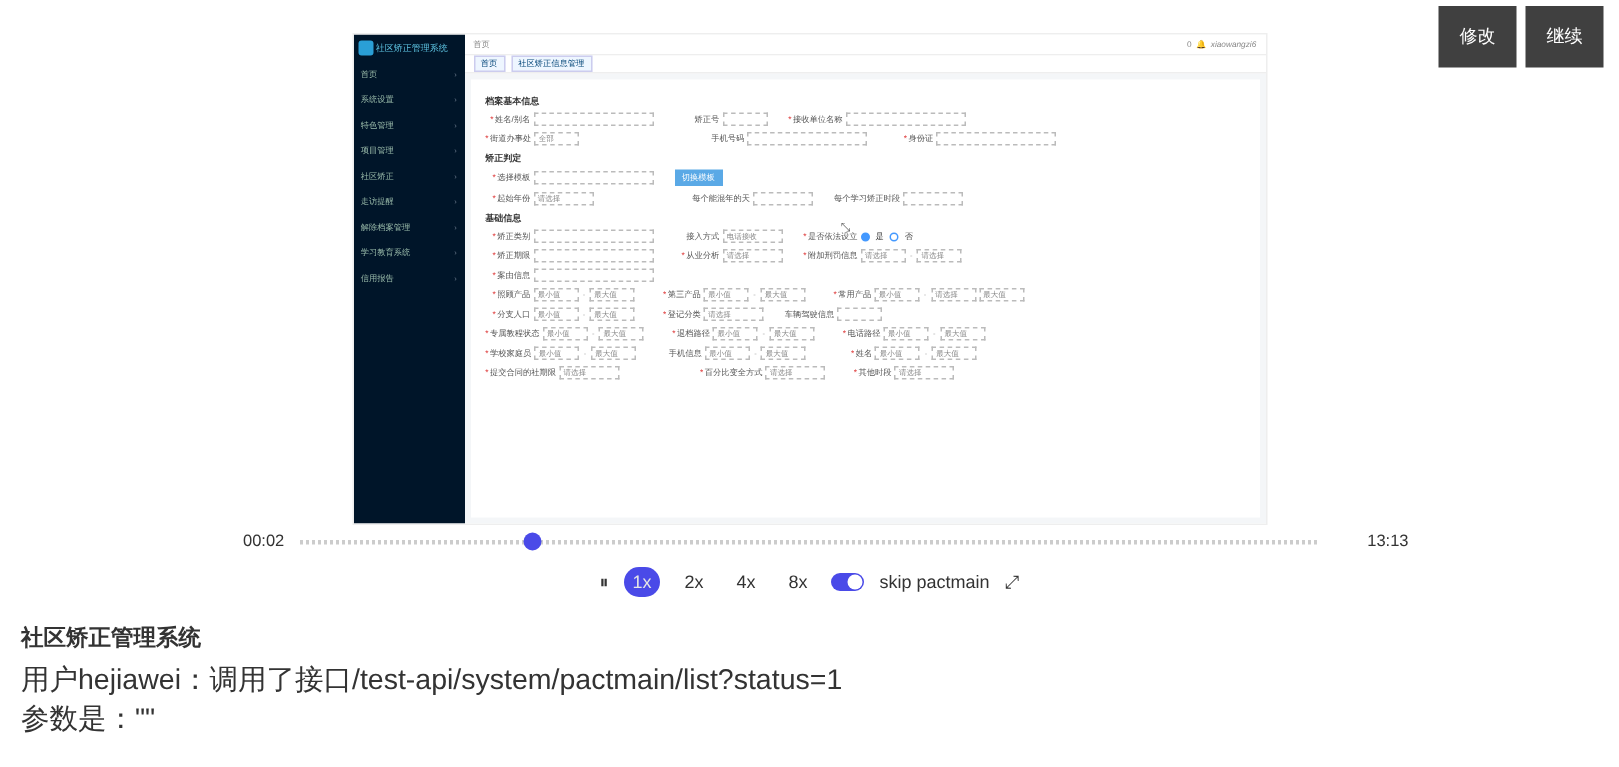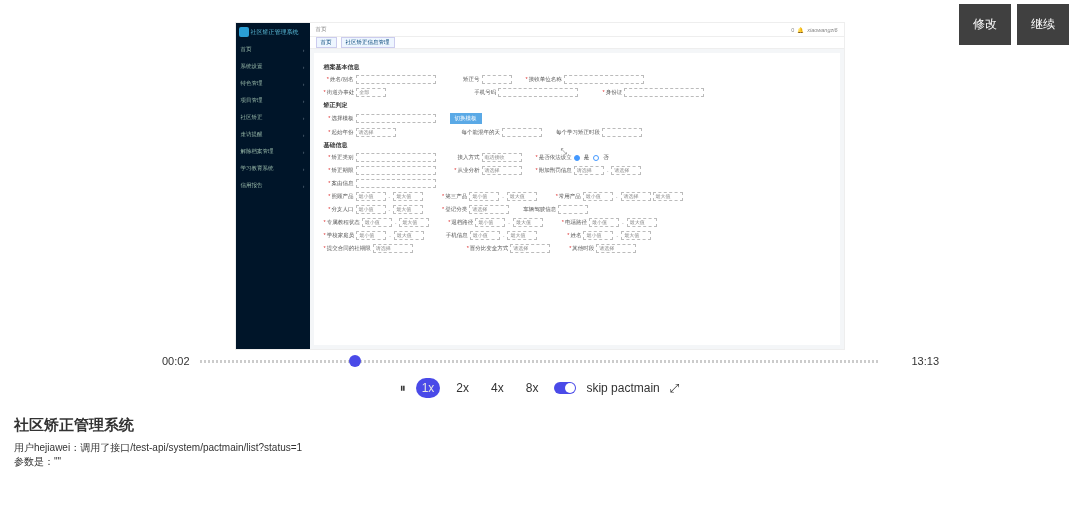--- a/index.html
+++ b/index.html
@@ -48,21 +48,21 @@
   
   .controls { display: flex; justify-content: center; align-items: center; gap: 10px; padding: 6px 0 14px; font-size: 12px; }
   .ctl-ic { cursor: pointer; }
   .speed { padding: 3px 6px; border-radius: 10px; cursor: pointer; }
   .speed.active { background: #4a4ae8; color: #e5e5e5; }
   .toggle { width: 22px; height: 12px; background: #4a4ae8; border-radius: 6px; position: relative; display: inline-block; }
   .toggle::after { content: ""; position: absolute; right: 1px; top: 1px; width: 10px; height: 10px; background: #fff; border-radius: 50%; }
   
   .log-section { padding: 4px 14px; }
   .log-title { font-size: 15px; font-weight: bold; margin-bottom: 6px; }
-  .log-line { font-size: 10px; line-height: 1.35; }
+  .log-line { font-size: 19px; line-height: 1.35; }
 </style>
 </head>
 <body>
 
 <div class="top-btns">
   <button class="top-btn">修改</button>
   <button class="top-btn">继续</button>
 </div>
 
 <div class="player-area">

